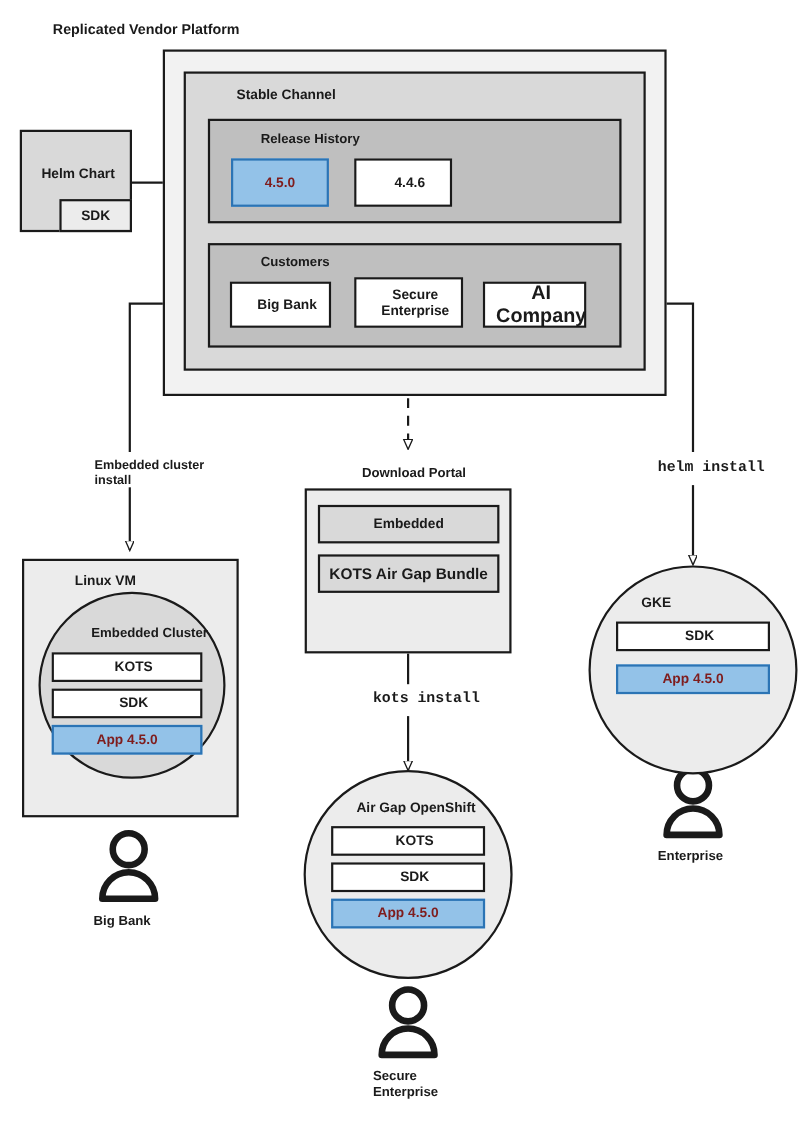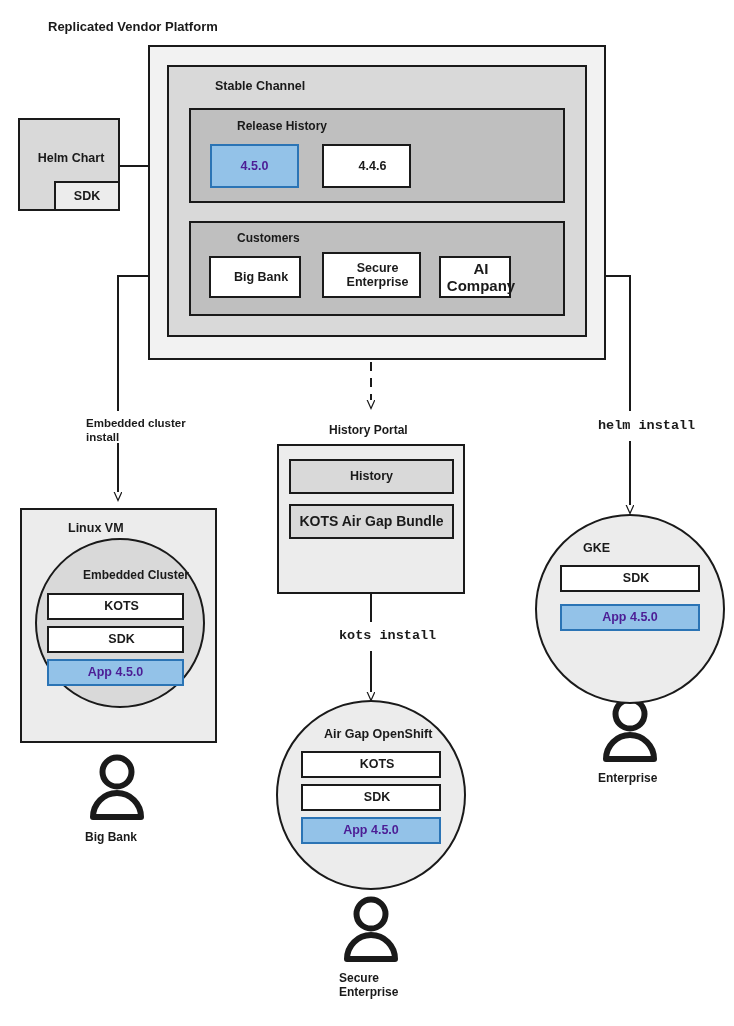--- a/index.html
+++ b/index.html
@@ -51,21 +51,21 @@
     letter-spacing: 0px;
   }
 
   
   .f-platform { background: #f2f2f2; }
   .f-channel  { background: #d9d9d9; }
   .f-section  { background: #bfbfbf; }
   .f-white    { background: #ffffff; padding-left: 12px; }
   .f-grey     { background: #d9d9d9; }
   .f-light    { background: #ececec; }
-  .f-blue     { background: #93c2e8; border-color: #2b74b5; color: #4c1d95; }
+  .f-blue     { background: #93c2e8; border-color: #2b74b5; color: #7f1d1d; }
 
   .circle {
     position: absolute;
     box-sizing: border-box;
     border: 2.5px solid #1a1a1a;
     border-radius: 50%;
     background: #ececec;
   }
   .circle-inner {
     background: #d9d9d9;
@@ -132,37 +132,37 @@
 
   <div class="box f-blue" style="left:210px; top:144px; width:89px; height:44px; font-size:12.5px;">4.5.0</div>
   <div class="box f-white" style="left:322px; top:144px; width:89px; height:44px; font-size:12.5px;">4.4.6</div>
 
   <div class="box f-section" style="left:189px; top:221px; width:376px; height:95px;"></div>
   <div class="lbl" style="left:189px; top:231px; width:376px; font-size:12px;">Customers</div>
 
   <div class="box f-white" style="left:209px; top:256px; width:92px; height:42px; font-size:12.5px;">Big Bank</div>
   <div class="box f-white" style="left:322px; top:252px; width:99px; height:46px; font-size:12.5px; white-space:pre-line;">Secure
 Enterprise</div>
-  <div class="box f-white" style="left:439px; top:256px; width:72px; height:42px; font-size:15px;">AI Company</div>
+  <div class="box f-white" style="left:439px; top:256px; width:94px; height:42px; font-size:18px;">AI Company</div>
 
   <div class="box f-grey" style="left:18px; top:118px; width:102px; height:93px;">
     <span style="position:absolute; left:0; top:31px; width:102px; font-size:12.5px;">Helm Chart</span>
   </div>
   <div class="box f-light" style="left:54px; top:181px; width:66px; height:30px; font-size:12.5px;">SDK</div>
 
   <div class="lbl" style="left:38px; top:417px; width:160px; font-size:11.5px;">Embedded cluster
 install</div>
 
   <div class="lbl mono" style="left:550px; top:418px; width:160px; font-size:13.5px;">helm install</div>
 
   <div class="lbl mono" style="left:291px; top:628px; width:160px; font-size:13.5px;">kots install</div>
 
-  <div class="lbl" style="left:281px; top:423px; width:180px; font-size:12px;">History Portal</div>
+  <div class="lbl" style="left:281px; top:423px; width:180px; font-size:12px;">Download Portal</div>
   <div class="box f-light" style="left:277px; top:444px; width:188px; height:150px;"></div>
-  <div class="box f-grey" style="left:289px; top:459px; width:165px; height:35px; font-size:12.5px;">History</div>
+  <div class="box f-grey" style="left:289px; top:459px; width:165px; height:35px; font-size:12.5px;">Embedded</div>
   <div class="box f-grey" style="left:289px; top:504px; width:165px; height:35px; font-size:14px;">KOTS Air Gap Bundle</div>
 
   <div class="box f-light" style="left:20px; top:508px; width:197px; height:235px;"></div>
   <div class="lbl" style="left:20px; top:521px; width:197px; font-size:12.5px;">Linux VM</div>
 
   <div class="circle circle-inner" style="left:35px; top:538px; width:170px; height:170px;"></div>
   <div class="lbl" style="left:35px; top:568px; width:170px; font-size:12px;">Embedded Cluster</div>
 
   <div class="box f-white" style="left:47px; top:593px; width:137px; height:27px; font-size:12.5px;">KOTS</div>
   <div class="box f-white" style="left:47px; top:626px; width:137px; height:27px; font-size:12.5px;">SDK</div>

